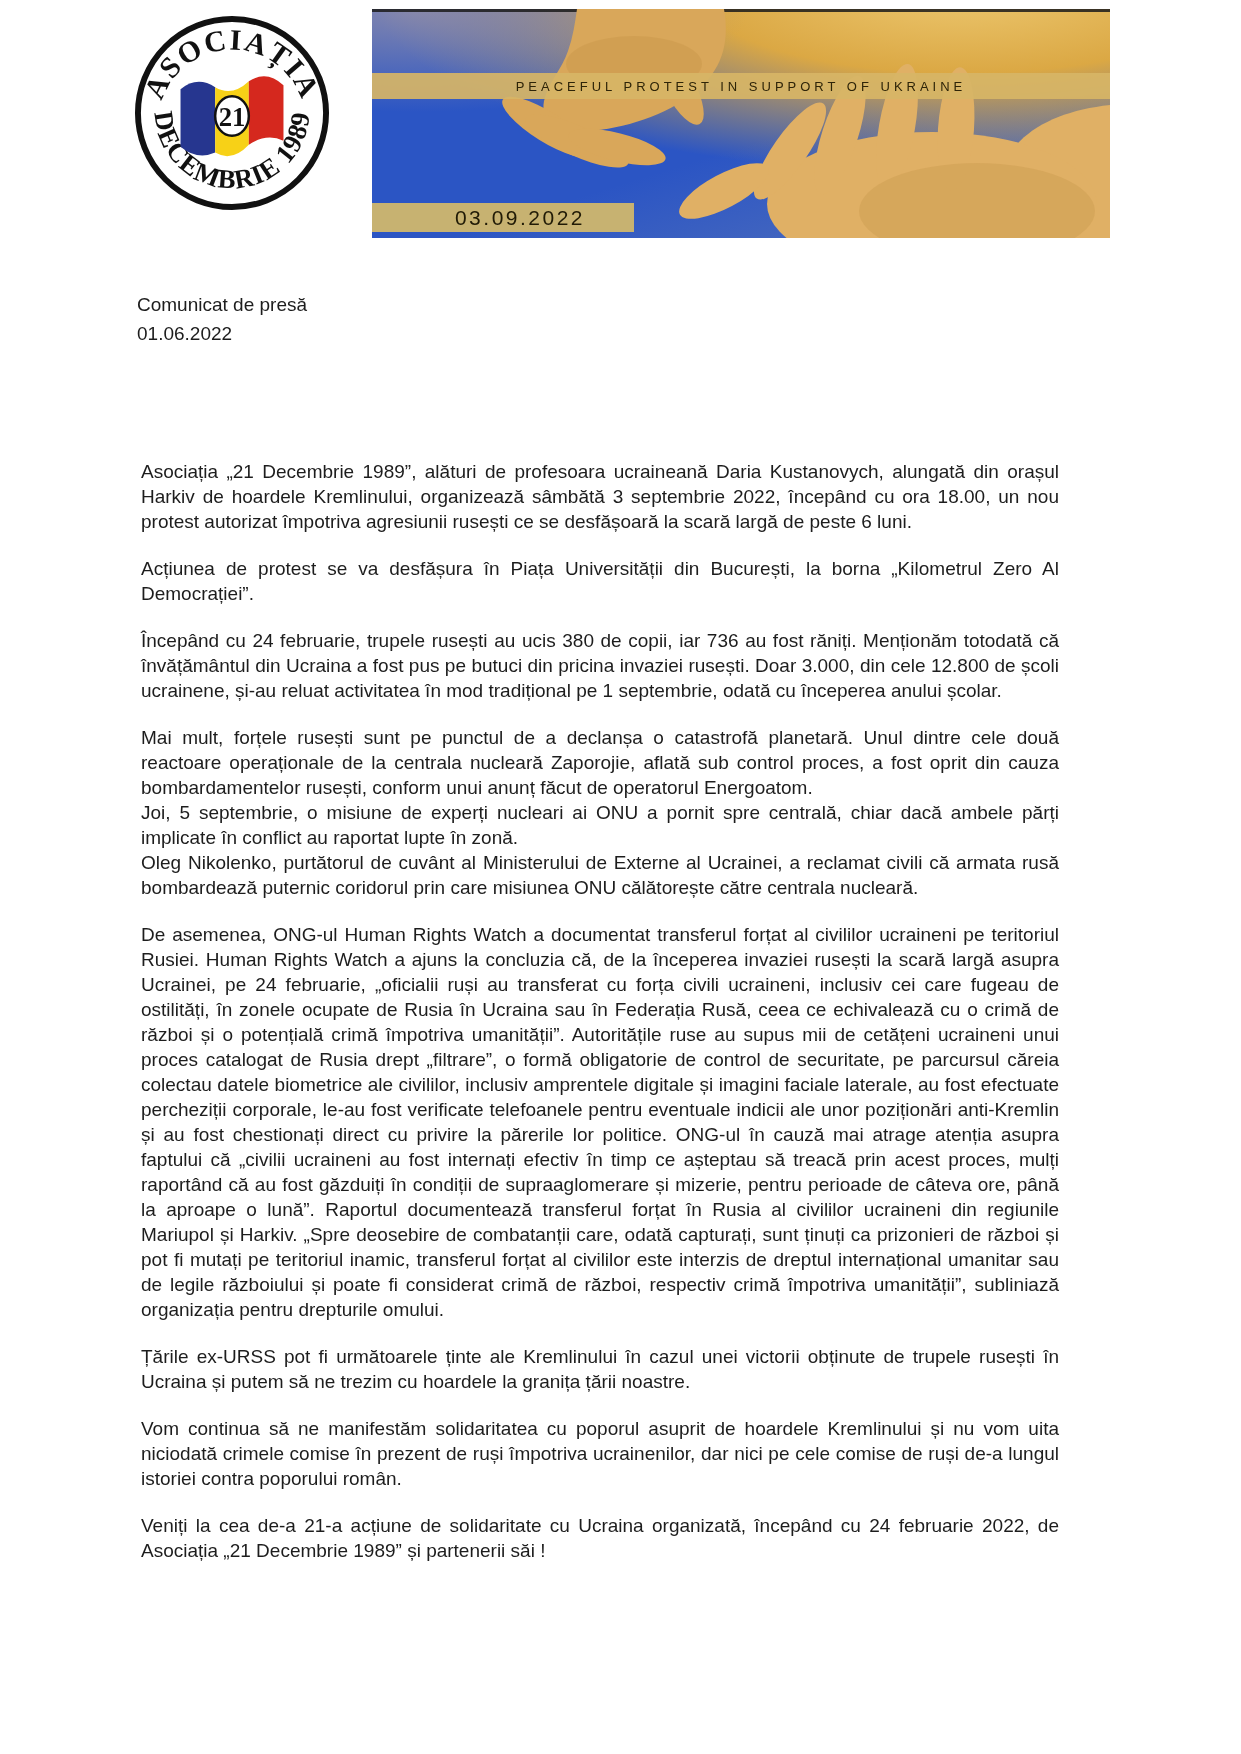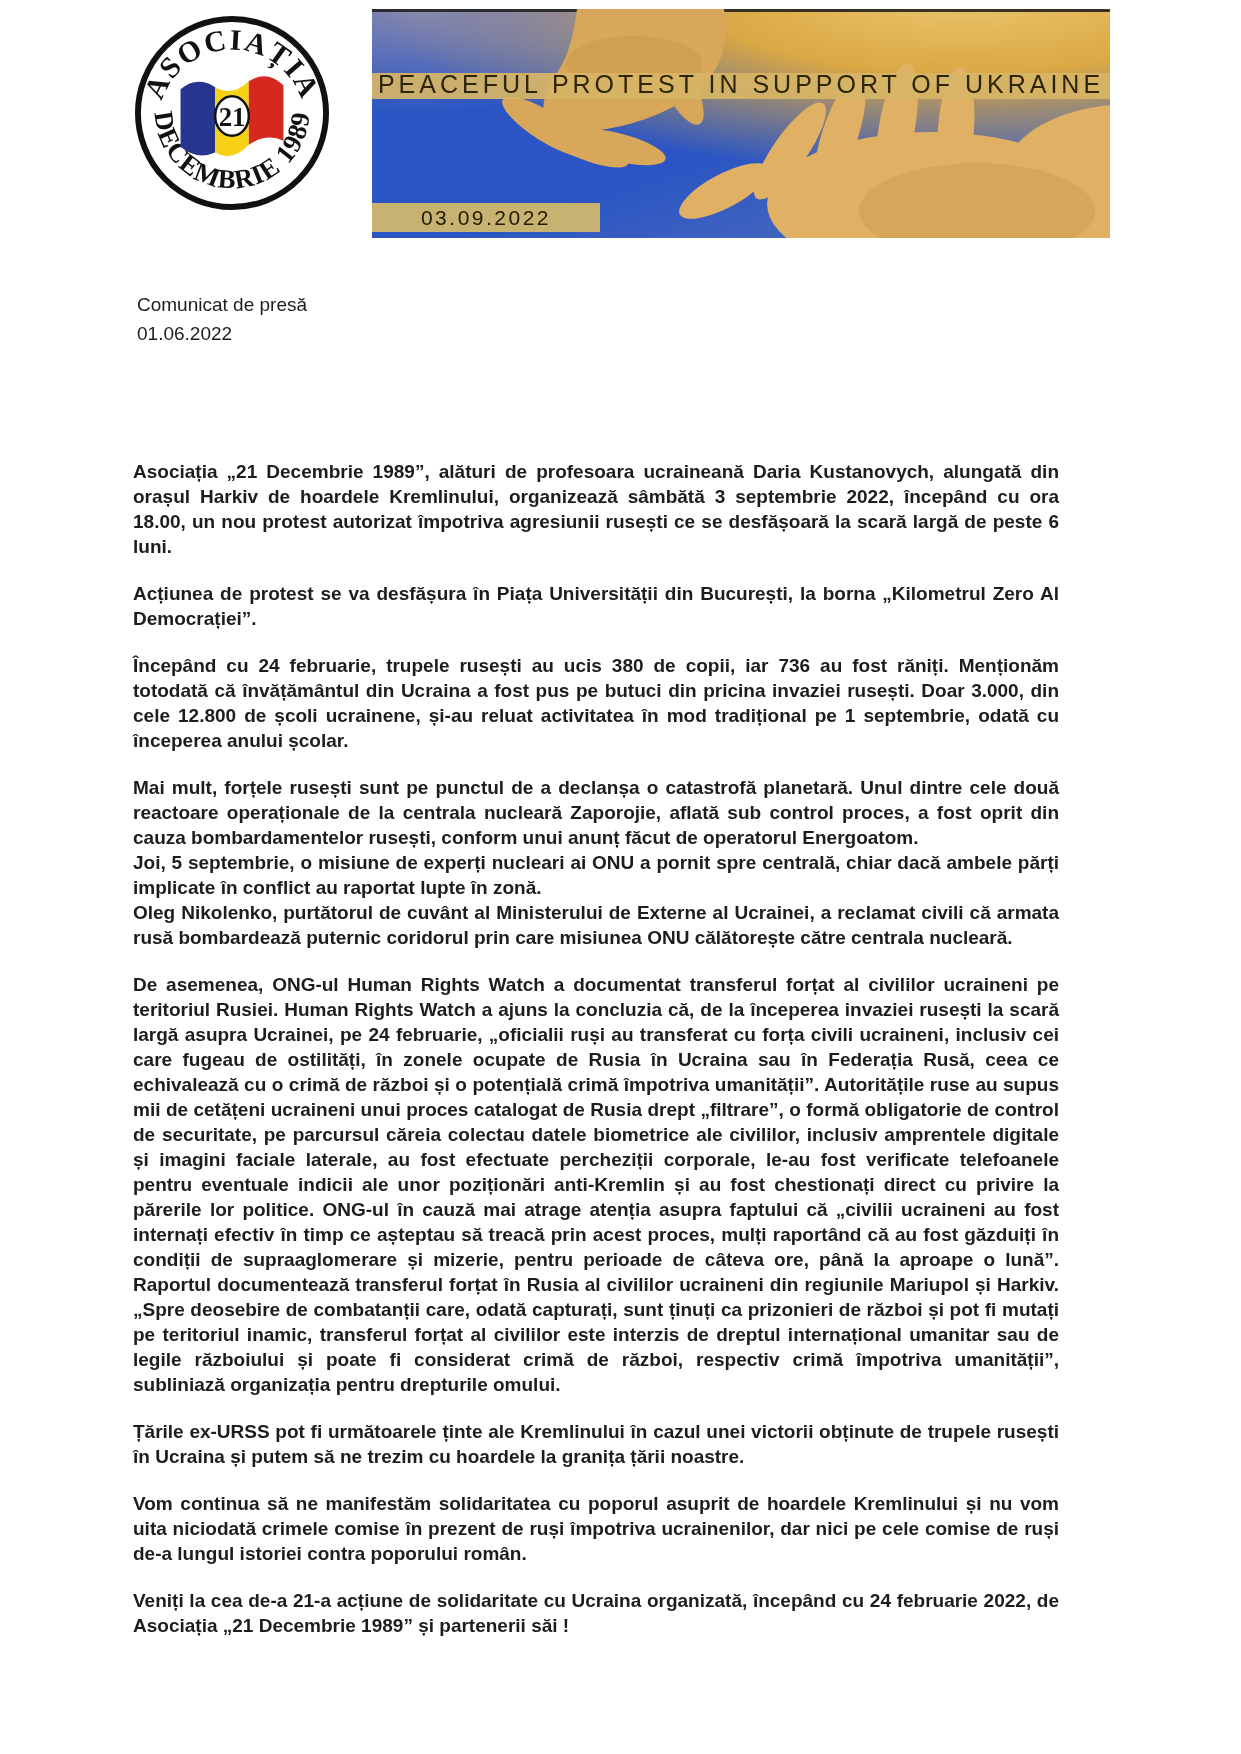--- a/index.html
+++ b/index.html
@@ -20,40 +20,39 @@
   .logo svg{display:block;width:100%;height:100%;}
   
   .banner{
     position:absolute;left:372px;top:9px;width:738px;height:229px;
     overflow:hidden;
   }
   .banner svg{position:absolute;left:0;top:0;width:100%;height:100%;display:block;}
   .banner-band{
     position:absolute;left:0;top:64px;width:100%;height:26px;
     background:rgba(215,181,102,0.92);
-    display:flex;align-items:flex-end;justify-content:center;
-    font-size:25px;letter-spacing:4px;color:#2e2408;
+    display:flex;align-items:center;justify-content:center;
+    font-size:13px;letter-spacing:4px;color:#2e2408;
     white-space:nowrap;
   }
   .banner-date{
     position:absolute;left:0;top:194px;width:228px;height:29px;
     background:#c7b271;
     display:flex;align-items:center;justify-content:center;
-    font-size:21px;letter-spacing:2.5px;color:#211b06;
+    font-size:21px;letter-spacing:2.5px;color:#211b06;padding-left:34px;
   }
   
   .doc-body{
     position:absolute;left:133px;top:288px;width:926px;
     font-size:19px;line-height:25px;
   }
   .doc-title,.doc-date{margin:4px;}
   .para{
     text-align:justify;
-    margin:0 0 22px 0;
-    font-weight:bold;
+    margin:0 0 22px 8px;
   }
   .para.first{margin-top:113px;}
   .para.tight{margin-bottom:0;}
 </style>
 </head>
 <body>
 
 <div class="page">
 
   <div class="logo">

